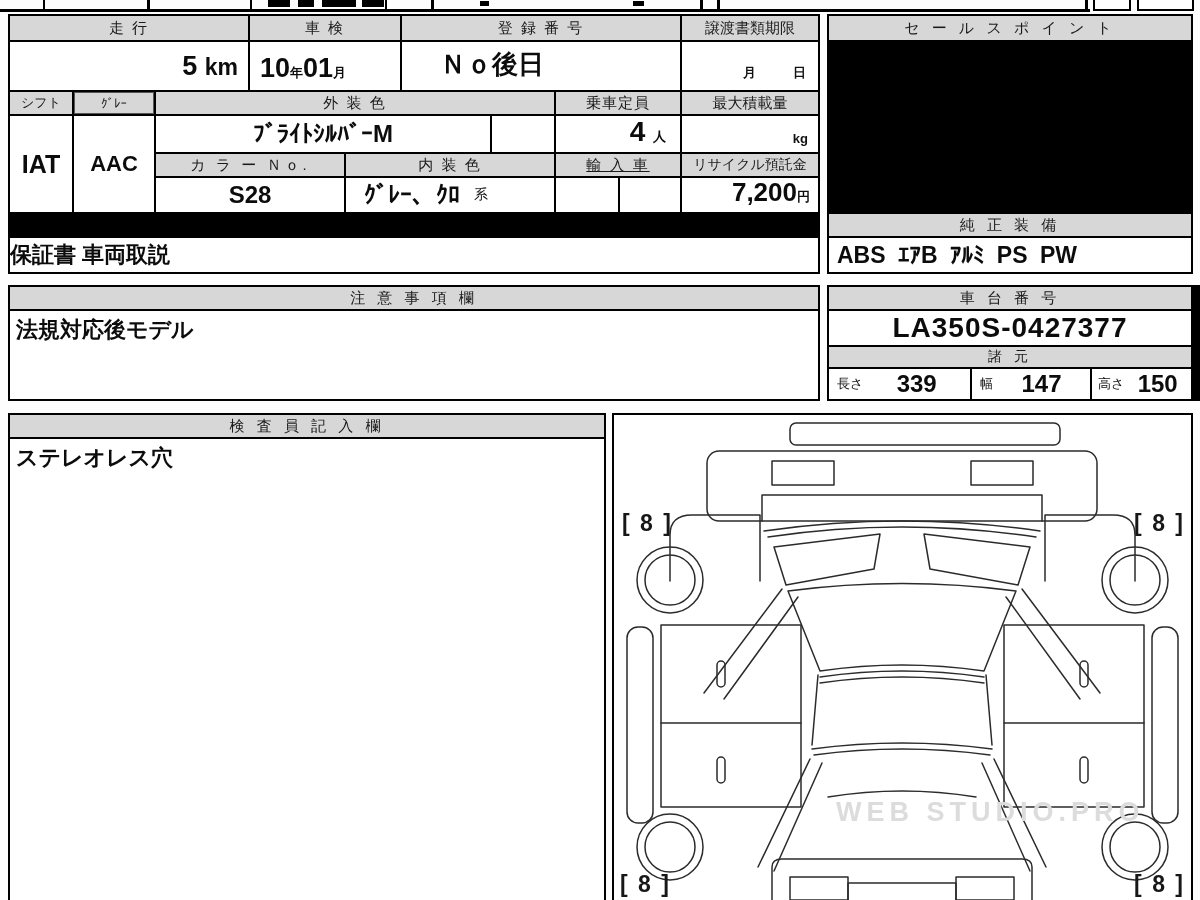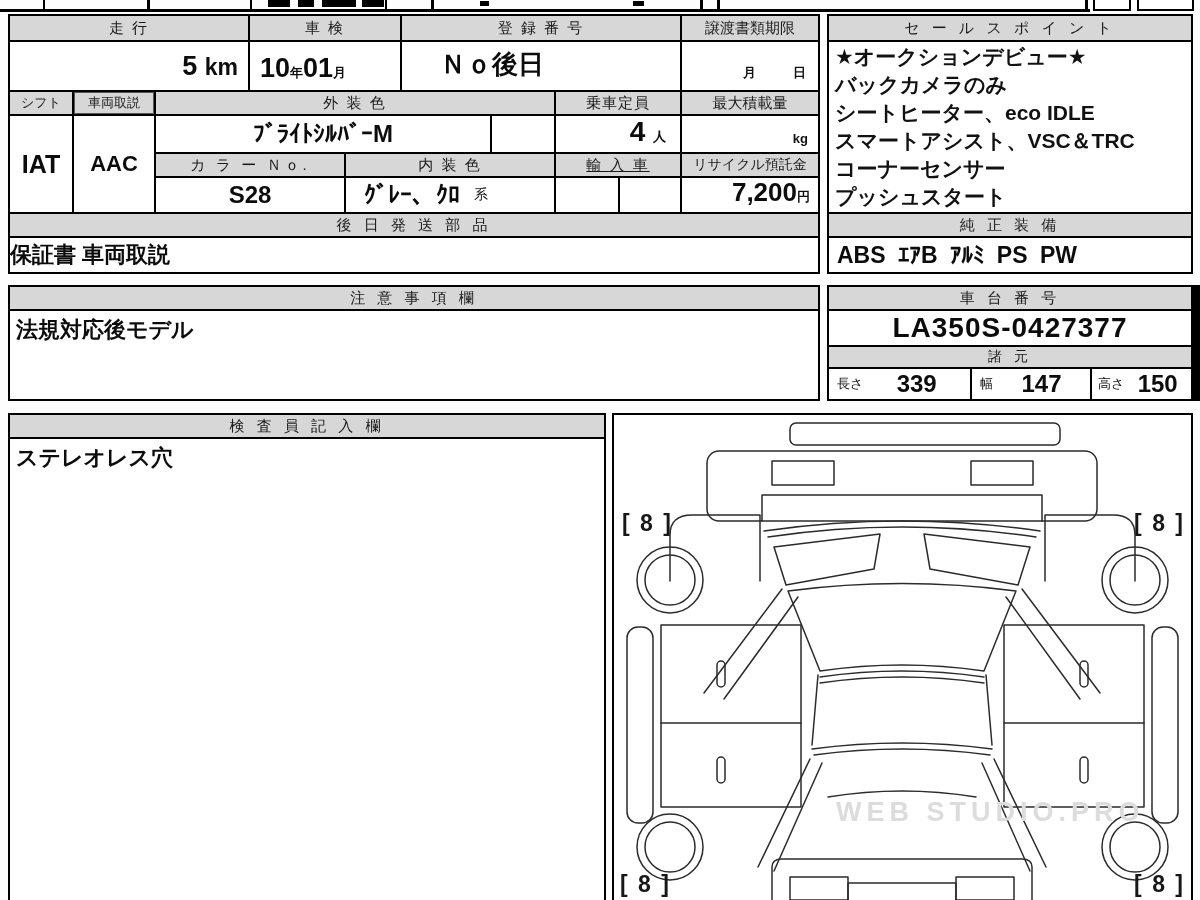--- a/index.html
+++ b/index.html
@@ -63,21 +63,21 @@
   </div>
   <div class="cell" style="left:394px;top:28px;width:278px;height:48px;">
     <div class="abs val" style="left:38px;bottom:8px;font-size:26px;">Ｎｏ後日</div>
   </div>
   <div class="cell" style="left:674px;top:28px;width:136px;height:48px;">
     <span class="abs unit" style="right:62px;bottom:8px;">月</span>
     <span class="abs unit" style="right:12px;bottom:8px;">日</span>
   </div>
 
   <div class="cell hd" style="left:2px;top:78px;width:62px;height:22px;font-size:13px;letter-spacing:0;">シフト</div>
-  <div class="cell hd" style="left:66px;top:78px;width:80px;height:22px;font-size:13px;letter-spacing:0;border:1px solid #555;">車両取説</div>
+  <div class="cell hd" style="left:66px;top:78px;width:80px;height:22px;font-size:13px;letter-spacing:0;border:1px solid #555;">ｸﾞﾚｰ</div>
   <div class="cell hd" style="left:148px;top:78px;width:398px;height:22px;">外 装 色</div>
   <div class="cell hd" style="left:548px;top:78px;width:124px;height:22px;letter-spacing:1px;">乗車定員</div>
   <div class="cell hd" style="left:674px;top:78px;width:136px;height:22px;letter-spacing:0;">最大積載量</div>
 
   <div class="cell flexr" style="left:2px;top:102px;width:62px;height:96px;justify-content:center;">
     <span class="val" style="font-size:25px;">IAT</span>
   </div>
   <div class="cell flexr" style="left:66px;top:102px;width:80px;height:96px;justify-content:center;">
     <span class="val" style="font-size:22px;">AAC</span>
   </div>
@@ -104,36 +104,27 @@
   <div class="cell flexr" style="left:338px;top:164px;width:208px;height:34px;padding-left:18px;">
     <span class="val b24">ｸﾞﾚｰ、ｸﾛ</span>
     <span style="font-size:14px;margin-left:14px;">系</span>
   </div>
   <div class="cell" style="left:548px;top:164px;width:62px;height:34px;"></div>
   <div class="cell" style="left:612px;top:164px;width:60px;height:34px;"></div>
   <div class="cell" style="left:674px;top:164px;width:136px;height:34px;">
     <div class="abs val" style="right:8px;bottom:4px;font-size:26px;"><span>7,200</span><span class="unit">円</span></div>
   </div>
 
-  <div class="cell hd" style="left:2px;top:200px;width:808px;height:22px;letter-spacing:4px;">後 日 発 送 部 品</div>
   <div class="cell flexr" style="left:2px;top:224px;width:808px;height:34px;">
     <span class="val b22">保証書 車両取説</span>
   </div>
 </div>
 
 <div class="tbl" style="left:827px;top:14px;width:366px;height:260px;">
   <div class="cell hd" style="left:2px;top:2px;width:362px;height:24px;letter-spacing:4px;">セ ー ル ス ポ イ ン ト</div>
-  <div class="cell" style="left:2px;top:28px;width:362px;height:170px;padding:1px 0 0 6px;">
-    <div class="sp-line">★オークションデビュー★</div>
-    <div class="sp-line">バックカメラのみ</div>
-    <div class="sp-line">シートヒーター、eco IDLE</div>
-    <div class="sp-line">スマートアシスト、VSC＆TRC</div>
-    <div class="sp-line">コーナーセンサー</div>
-    <div class="sp-line">プッシュスタート</div>
-  </div>
   <div class="cell hd" style="left:2px;top:200px;width:362px;height:22px;letter-spacing:4px;">純 正 装 備</div>
   <div class="cell flexr" style="left:2px;top:224px;width:362px;height:34px;padding-left:8px;">
     <span class="val" style="font-size:23px;word-spacing:6px;">ABS ｴｱB ｱﾙﾐ PS PW</span>
   </div>
 </div>
 
 <div class="tbl" style="left:8px;top:285px;width:812px;height:116px;">
   <div class="cell hd" style="left:2px;top:2px;width:808px;height:22px;letter-spacing:4px;">注 意 事 項 欄</div>
   <div class="cell" style="left:2px;top:26px;width:808px;height:88px;padding:4px 0 0 6px;">
     <span class="val b22">法規対応後モデル</span>

